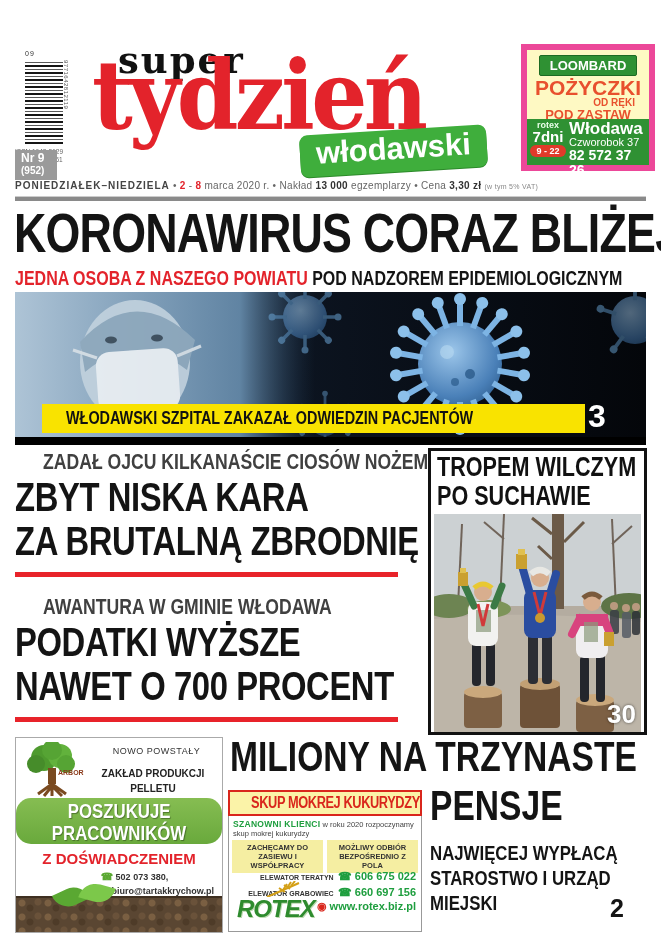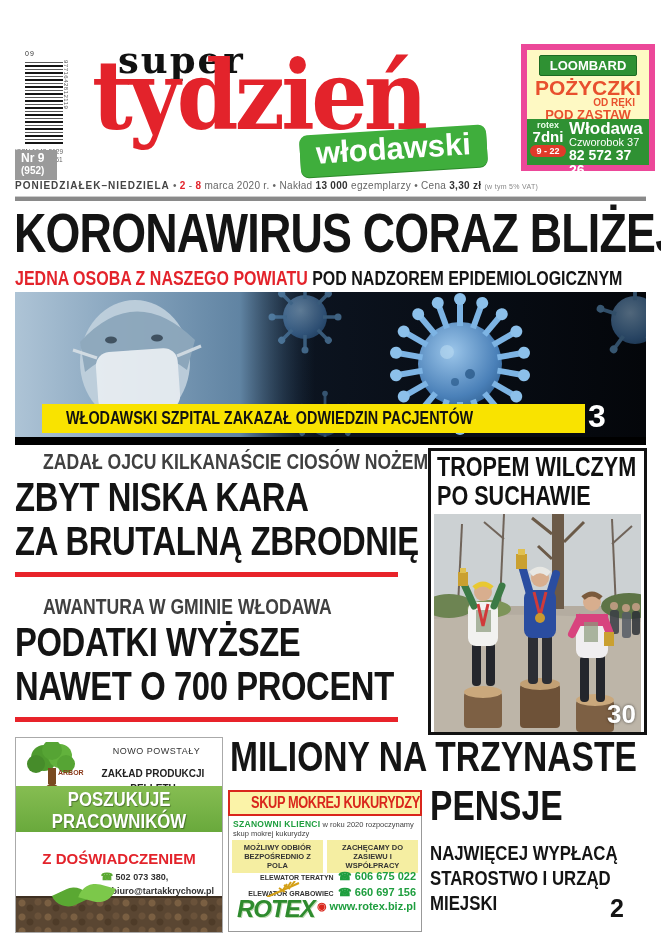--- a/index.html
+++ b/index.html
@@ -85,24 +85,24 @@
   .right-col{left:430px;top:782px;width:220px;}
   .millions-2{font-size:42px;font-weight:bold;color:#141414;line-height:48px;}
   .millions-sub{margin-top:10px;font-size:21px;font-weight:bold;color:#141414;line-height:25px;width:200px;}
   .millions-pg{position:absolute;left:180px;top:112px;font-size:25px;font-weight:bold;}
 
   
   .arbor{left:15px;top:737px;width:208px;height:196px;border:1px solid #aaa;background:#fff;box-sizing:border-box;}
   .ar-kicker{position:absolute;left:78px;top:8px;width:125px;text-align:center;font-size:9px;color:#333;letter-spacing:.5px;}
   .ar-l1{position:absolute;left:68px;top:28px;width:138px;text-align:center;font-size:10px;font-weight:bold;color:#222;line-height:15px;}
   .ar-logo{position:absolute;left:6px;top:4px;width:62px;height:56px;}
-  .ar-band{position:absolute;left:0;top:48px;width:100%;height:46px;
+  .ar-band{position:absolute;left:0;top:60px;width:100%;height:46px;
     background:linear-gradient(180deg,#86bd52,#69a93c);color:#fff;text-align:center;
     font-weight:bold;font-size:21px;line-height:22px;padding-top:2px;box-sizing:border-box;
-    text-shadow:1px 1px 1px rgba(0,0,0,.35);}
+    text-shadow:1px 1px 1px rgba(0,0,0,.35);border-radius:15px;}
   .ar-exp{position:absolute;left:0;top:112px;width:100%;text-align:center;color:#e3232b;font-weight:bold;font-size:15px;}
   .ar-contact{position:absolute;right:8px;top:132px;text-align:left;font-size:9px;font-weight:bold;color:#333;line-height:13px;}
   .ar-ico{color:#5aa832;font-size:10px;}
   .ar-pellets{position:absolute;left:0;bottom:0;width:100%;height:34px;
     background:
       radial-gradient(circle at 6px 5px,#7a5f42 3px,transparent 4px),
       radial-gradient(circle at 14px 10px,#4e3b28 3px,transparent 4px),
       radial-gradient(circle at 22px 4px,#6a523a 3px,transparent 4px),
       #5a4632;
     background-size:26px 14px;border-top:2px solid #3e2f20;}
@@ -454,24 +454,24 @@
   <div class="abs rotex">
     <div class="rx-head">
       <span class="condc">SKUP MOKREJ KUKURYDZY</span>
     </div>
     <div class="rx-body">
       <div class="rx-greet">
         <b>SZANOWNI KLIENCI</b> <span>w roku 2020 rozpoczynamy skup mokrej kukurydzy</span>
       </div>
       <div class="rx-boxes">
         <div class="rx-box">
-          <span>MOŻLIWY ODBIÓR</span><br><span>BEZPOŚREDNIO Z POLA</span>
+          <span>ZACHĘCAMY DO</span><br><span>ZASIEWU I WSPÓŁPRACY</span>
         </div>
         <div class="rx-box">
-          <span>ZACHĘCAMY DO</span><br><span>ZASIEWU I WSPÓŁPRACY</span>
+          <span>MOŻLIWY ODBIÓR</span><br><span>BEZPOŚREDNIO Z POLA</span>
         </div>
       </div>
       <div class="rx-rows">
         <div><span class="rx-el">ELEWATOR TERATYN</span>
           <span class="rx-ph"><span>☎</span>
           <span>606 675 022</span></span></div>
         <div><span class="rx-el">ELEWATOR GRABOWIEC</span>
           <span class="rx-ph"><span>☎</span>
           <span>660 697 156</span></span></div>
         <div class="rx-web"><span style="color:#d9261c;">◉</span>

